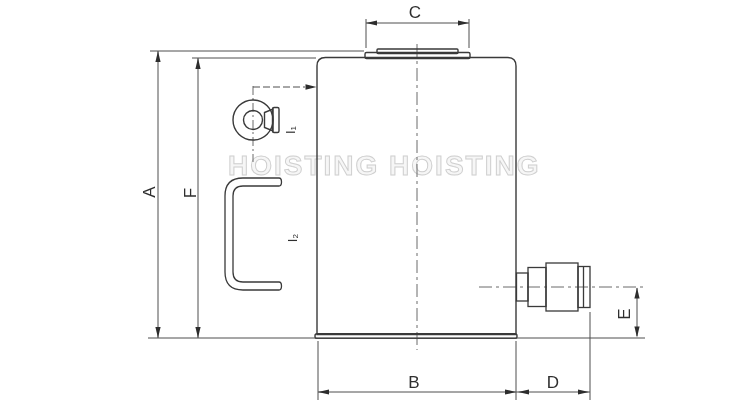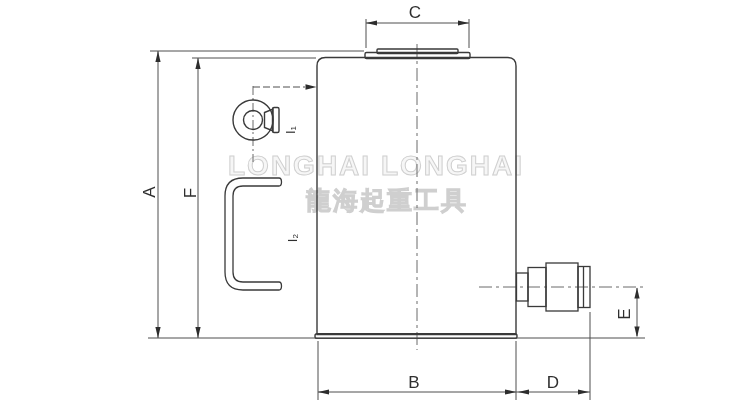--- a/index.html
+++ b/index.html
@@ -26,22 +26,21 @@
     white-space:nowrap;
   }
   .lbl.rot{transform:translate(-50%,-50%) rotate(-90deg);}
   .lbl.small{font-size:13px;}
 </style>
 </head>
 <body>
 
 <div class="stage">
 
-  <div class="wm wm1">LONGHAI LONGHAI</div>
-  <div class="wm wm2">龍海起重工具</div>
+  <div class="wm wm1">HOISTING HOISTING</div>
 
   <svg width="750" height="414" viewBox="0 0 750 414">
 
     <g stroke="var(--centerline,#6a6a6a)" stroke-width="1" fill="none">
       <line x1="417" y1="44" x2="417" y2="350" stroke-dasharray="13 4 3 4"></line>
       <line x1="479" y1="287" x2="645" y2="287" stroke-dasharray="13 4 3 4"></line>
       <line x1="253" y1="86" x2="253" y2="162" stroke-dasharray="9 3 2 3"></line>
     </g>
 
     <g stroke="var(--line,#3a3a3a)" stroke-width="1.4" fill="none">

